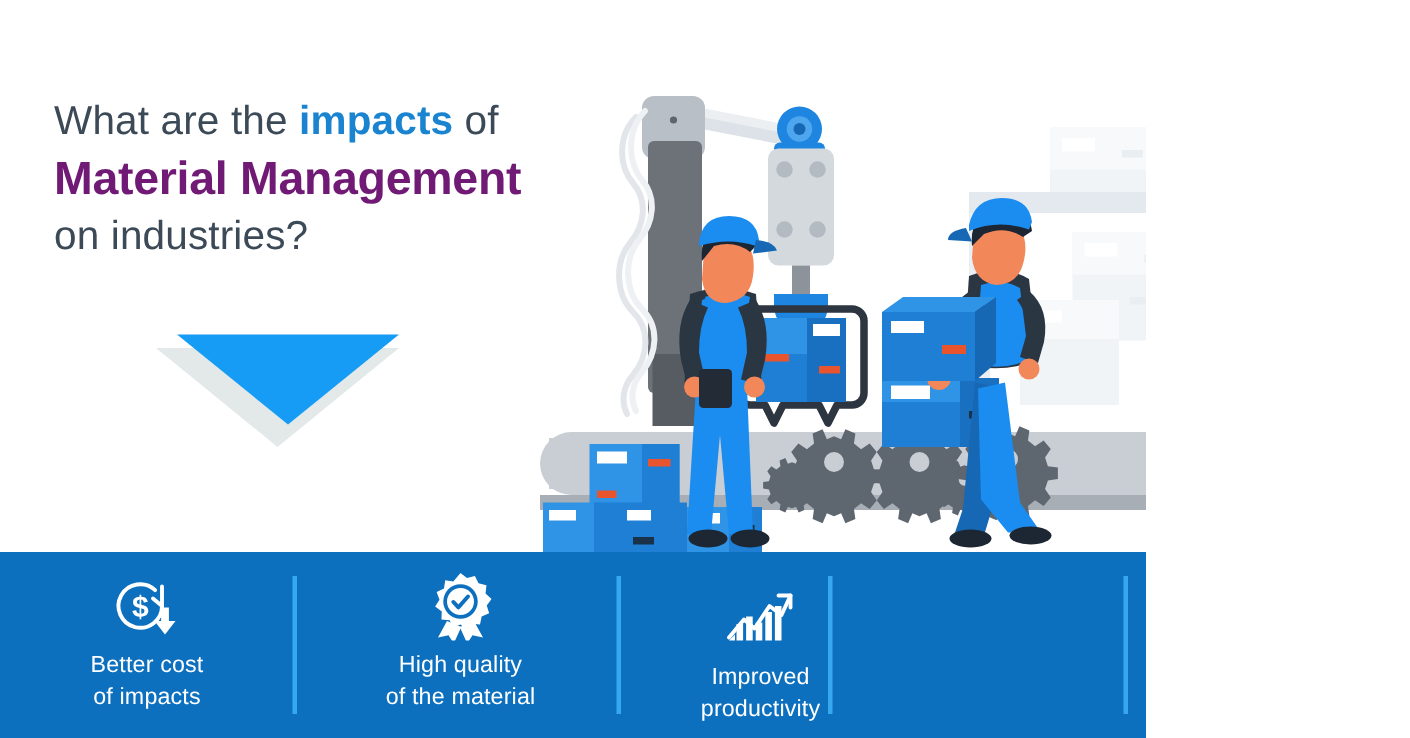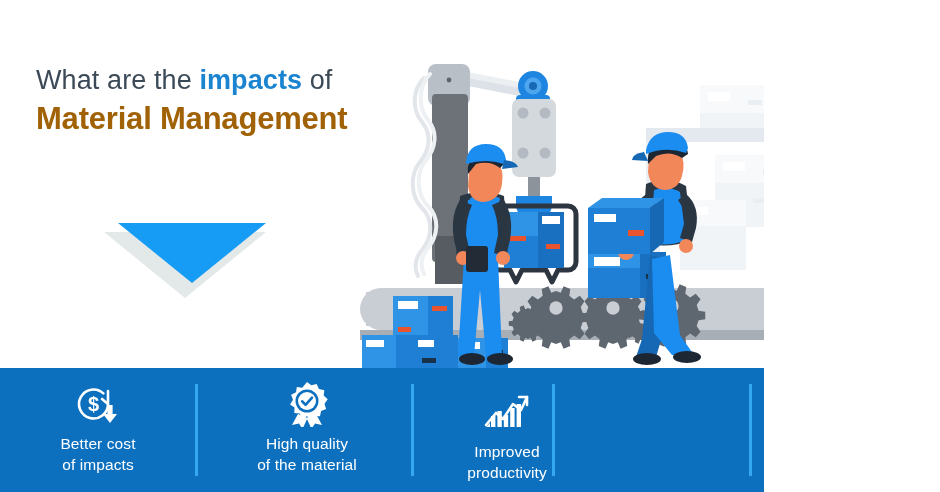--- a/index.html
+++ b/index.html
@@ -34,21 +34,21 @@
     white-space: nowrap;
   }
   .headline-accent {
     color: #1b84d0;
     font-weight: bold;
   }
   .headline-strong {
     font-size: 31px;
     line-height: 41px;
     font-weight: bold;
-    color: #a16207;
+    color: #701a75;
     letter-spacing: -0.2px;
     white-space: nowrap;
   }
 
   
   .arrow-wrap {
     position: absolute;
     left: 100px;
     top: 218px;
     width: 180px;
@@ -146,20 +146,21 @@
   .div-4 { left: 749px; }
 </style>
 </head>
 <body>
 
 <div id="infographic">
 
   <div class="headline">
     <div class="headline-line"><span>What are the </span><span class="headline-accent">impacts</span><span> of</span></div>
     <div class="headline-strong">Material Management</div>
+    <div class="headline-line">on industries?</div>
   </div>
 
   <div class="arrow-wrap">
     <div class="tri tri-back"></div>
     <div class="tri tri-front"></div>
   </div>
 
   <div class="scene">
     <svg width="580" height="372" viewBox="0 0 580 372" xmlns="http://www.w3.org/2000/svg">
 

